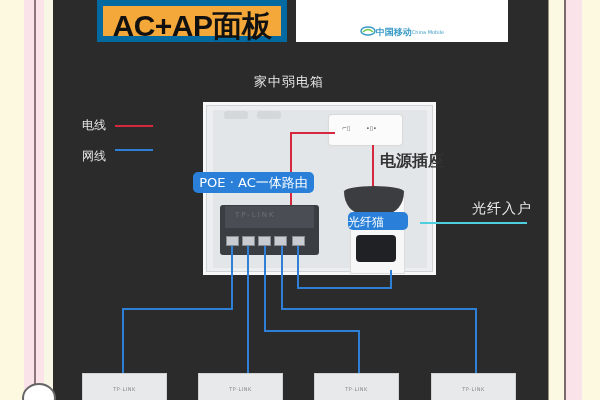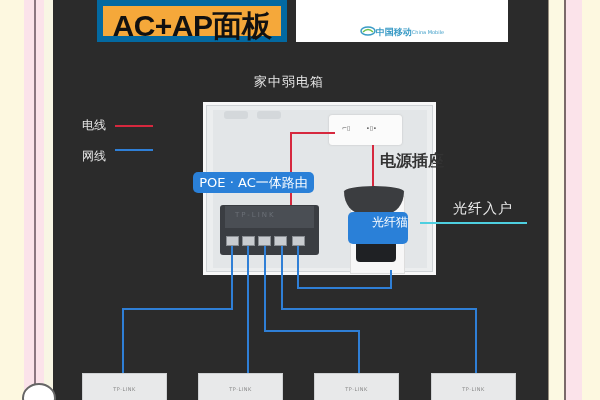--- a/index.html
+++ b/index.html
@@ -68,25 +68,25 @@
   .switch-brand { left: 235px; top: 211px; font-size: 7px; color: #6b7077; letter-spacing: 2px; }
   .port { width: 13px; height: 10px; background: #c9ccd0; border: 1px solid #8a8e93; top: 236px; }
 
   .modem-top {
     left: 344px; top: 186px; width: 60px; height: 28px;
     background: #3b3d40; border-radius: 50% 50% 30% 30% / 20% 20% 80% 80%;
   }
   .modem-body { left: 350px; top: 196px; width: 55px; height: 78px; background: #f7f7f7; border: 1px solid #ddd; }
   .modem-screen { left: 356px; top: 235px; width: 40px; height: 27px; background: #1f2124; border-radius: 4px; }
   .modem-label {
-    left: 348px; top: 212px; width: 60px; height: 32px;
+    left: 348px; top: 212px; width: 60px; height: 18px;
     background: #2a80d8; color: #fff; font-size: 12px; line-height: 20px;
-    text-align: right; border-radius: 5px;
+    text-align: left; border-radius: 5px;
   }
-  .fiber-label { left: 453px; top: 200px; color: #ededed; font-size: 14px; letter-spacing: 1px; }
+  .fiber-label { left: 472px; top: 200px; color: #ededed; font-size: 14px; letter-spacing: 1px; }
 
   .wire { position: absolute; }
   .red { background: #d6283e; }
   .blue { background: #2f7fd6; }
   .cyan { background: #4ecfe0; }
 
   .ap {
     width: 85px; height: 30px; top: 373px;
     background: #e8e9ea; border: 1px solid #cfd1d3;
     display: flex; justify-content: center; padding-top: 12px;

